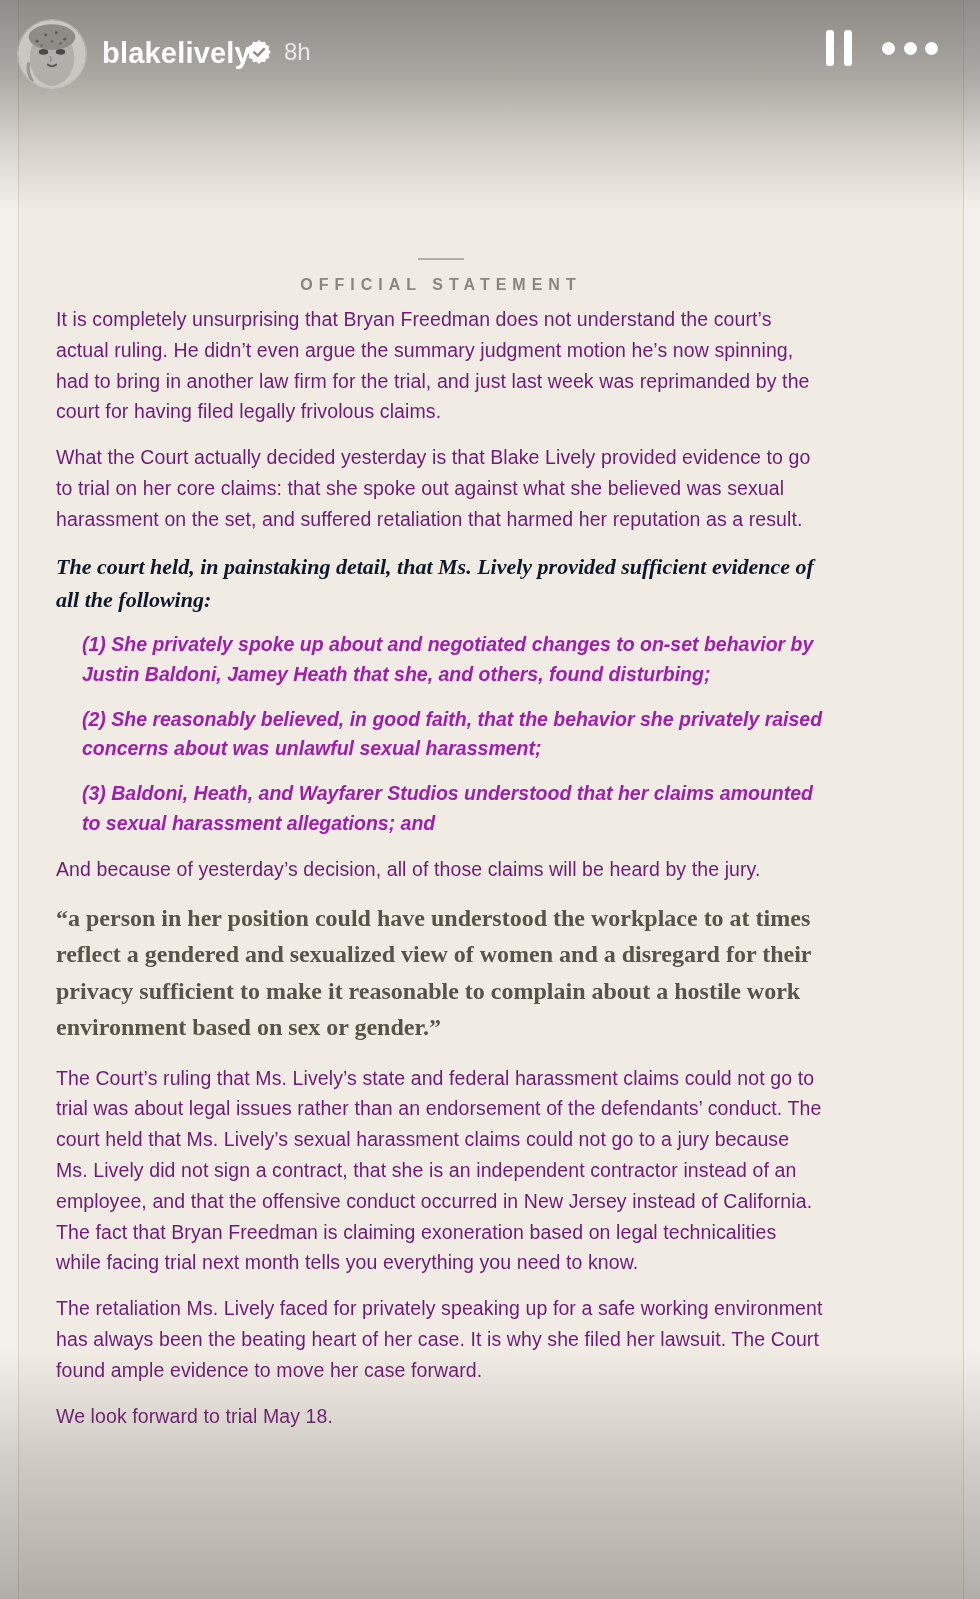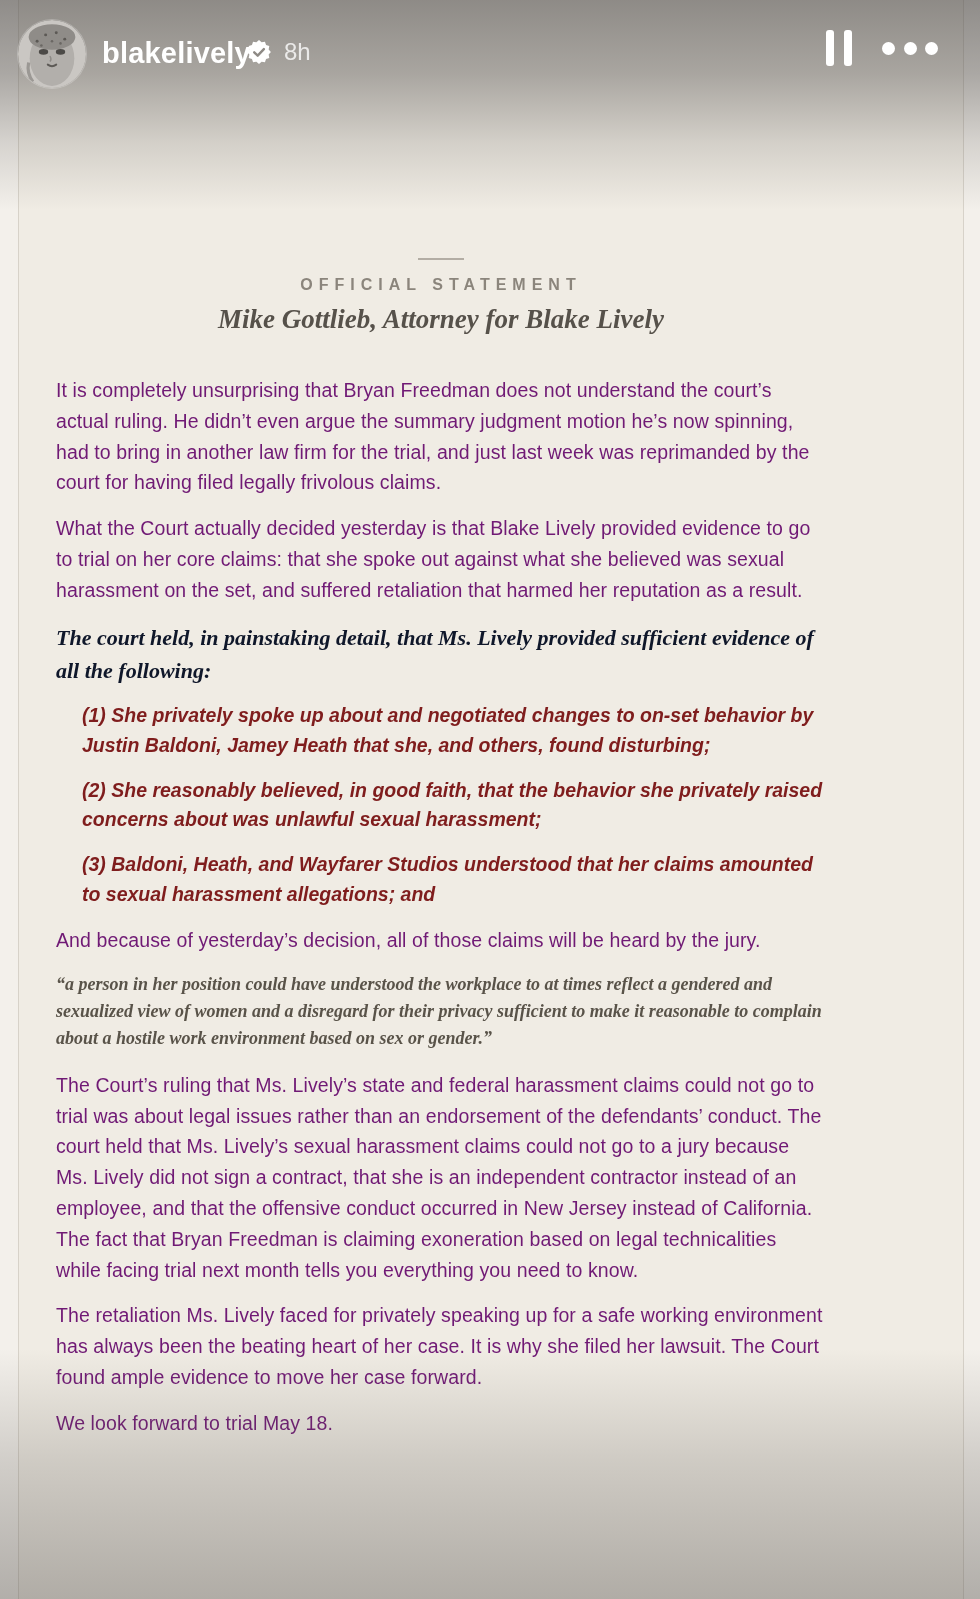--- a/index.html
+++ b/index.html
@@ -74,39 +74,38 @@
   p.light{
     color:#701a75;font-size:19.5px;line-height:1.58;font-weight:400;
     margin:0 0 15px 0;letter-spacing:0.1px;
   }
   .held-intro{
     color:#0f172a;font-family:"Liberation Serif", serif;font-style:italic;font-weight:bold;
     font-size:22px;line-height:1.52;margin:6px 0 14px 0;
   }
   ul.points{list-style:none;margin:0 0 4px 0;padding:0 0 0 26px;}
   ul.points li{
-    color:#7f1d1d;font-size:19.5px;font-weight:bold;font-style:italic;
+    color:#a21caf;font-size:19.5px;font-weight:bold;font-style:italic;
     line-height:1.5;margin:0 0 16px 0;
   }
   .quote{
-    color:#595349;font-family:"Liberation Serif", serif;font-style:italic;font-weight:600;
-    font-size:18px;line-height:1.52;margin:4px 0 17px 0;
+    color:#595349;font-family:"Liberation Serif", serif;font-weight:600;
+    font-size:24px;line-height:1.52;margin:4px 0 17px 0;
   }
 </style>
 </head>
 <body>
 
 <div class="viewport">
 
   <div class="paper"></div>
 
   <div class="doc-content">
     <div class="divider"></div>
     <div class="eyebrow">OFFICIAL STATEMENT</div>
-    <div class="doc-title">Mike Gottlieb, Attorney for Blake Lively</div>
 
     <p class="light">It is completely unsurprising that Bryan Freedman does not understand the court’s actual ruling. He didn’t even argue the summary judgment motion he’s now spinning, had to bring in another law firm for the trial, and just last week was reprimanded by the court for having filed legally frivolous claims.</p>
     <p class="light">What the Court actually decided yesterday is that Blake Lively provided evidence to go to trial on her core claims: that she spoke out against what she believed was sexual harassment on the set, and suffered retaliation that harmed her reputation as a result.</p>
 
     <div class="held-intro">The court held, in painstaking detail, that Ms. Lively provided sufficient evidence of all the following:</div>
 
     <ul class="points">
       <li>(1) She privately spoke up about and negotiated changes to on-set behavior by Justin Baldoni, Jamey Heath that she, and others, found disturbing;</li>
       <li>(2) She reasonably believed, in good faith, that the behavior she privately raised concerns about was unlawful sexual harassment;</li>
       <li>(3) Baldoni, Heath, and Wayfarer Studios understood that her claims amounted to sexual harassment allegations; and</li>

